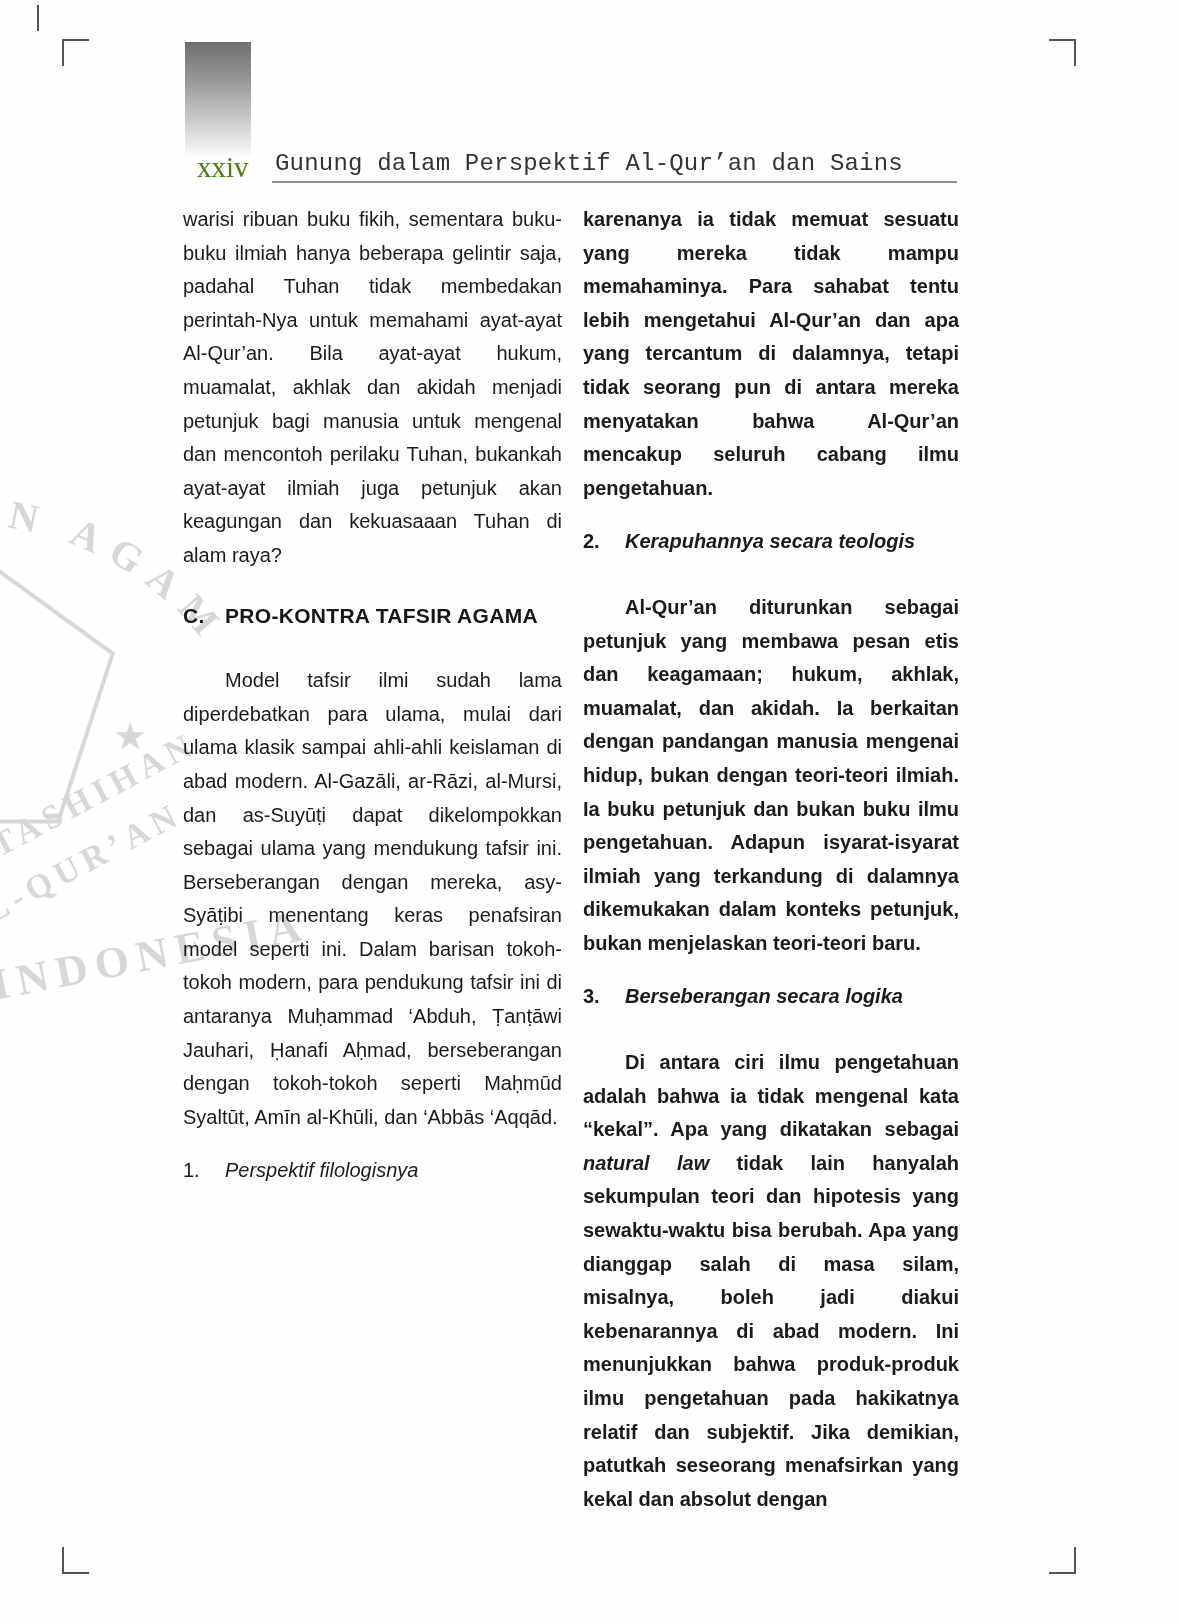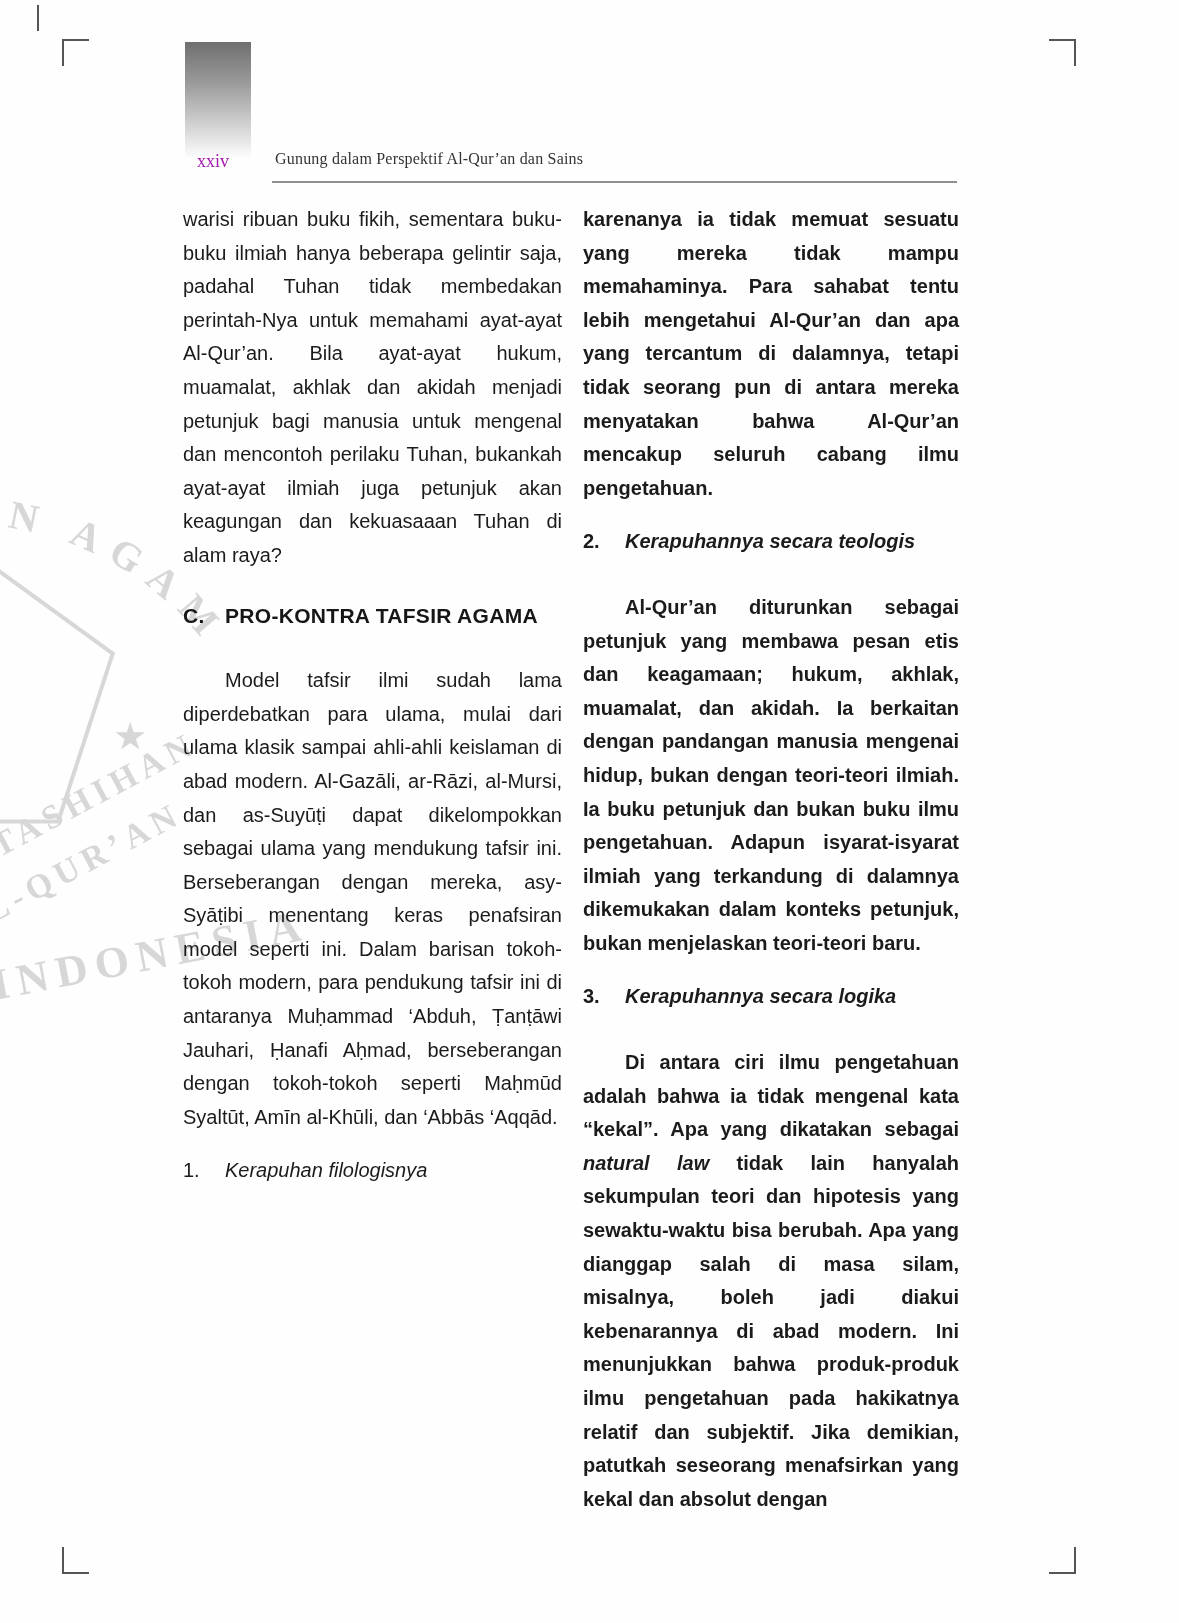--- a/index.html
+++ b/index.html
@@ -22,26 +22,26 @@
   .grad-bar {
     position: absolute; left: 185px; top: 42px;
     width: 66px; height: 116px;
     background: linear-gradient(to bottom, #6f6f6f 0%, #9a9a9a 35%, #cfcfcf 70%, #fdfdfd 100%);
   }
 
   
   .folio {
     position: absolute; left: 197px; top: 151px;
     font-family: "Liberation Serif", "DejaVu Serif", serif;
-    font-size: 18px; color: #a21caf;
+    font-size: 29px; color: #4d7c0f;
   }
   .running-head {
     position: absolute; left: 275px; top: 150px;
-    font-family: Liberation Serif, serif;
-    font-size: 16px; color: #333333; letter-spacing: 0.2px;
+    font-family: Liberation Mono, monospace;
+    font-size: 24px; color: #333333; letter-spacing: 0.2px;
   }
   .head-rule {
     position: absolute; left: 272px; top: 181px;
     width: 685px; height: 2px; background: #8f8f8f;
   }
 
   
   .watermark {
     position: absolute; left: -90px; top: 410px;
     width: 420px; height: 660px;
@@ -123,35 +123,35 @@
 
     <h2 class="section-heading">
       <span class="sec-label">C.</span>
       <span class="sec-title">PRO-KONTRA TAFSIR AGAMA</span>
     </h2>
 
     <p class="indent">Model tafsir ilmi sudah lama diperdebatkan para ulama, mulai dari ulama klasik sampai ahli-ahli keislaman di abad modern. Al-Gazāli, ar-Rāzi, al-Mursi, dan as-Suyūṭi dapat dikelompokkan sebagai ulama yang mendukung tafsir ini. Berseberangan dengan mereka, asy-Syāṭibi menentang keras penafsiran model seperti ini. Dalam barisan tokoh-tokoh modern, para pendukung tafsir ini di antaranya Muḥammad ‘Abduh, Ṭanṭāwi Jauhari, Ḥanafi Aḥmad, berseberangan dengan tokoh-tokoh seperti Maḥmūd Syaltūt, Amīn al-Khūli, dan ‘Abbās ‘Aqqād.</p>
 
     <div class="list-item">
       <span class="num">1.</span>
-      <span class="item-title">Kerapuhan filologisnya</span>
+      <span class="item-title">Perspektif filologisnya</span>
     </div>
   </section>
 
   <section class="col col-right">
     <p>karenanya ia tidak memuat sesuatu yang mereka tidak mampu memahaminya. Para sahabat tentu lebih mengetahui Al-Qur’an dan apa yang tercantum di dalamnya, tetapi tidak seorang pun di antara mereka menyatakan bahwa Al-Qur’an mencakup seluruh cabang ilmu pengetahuan.</p>
 
     <div class="list-item">
       <span class="num">2.</span>
       <span class="item-title">Kerapuhannya secara teologis</span>
     </div>
     <p class="indent">Al-Qur’an diturunkan sebagai petunjuk yang membawa pesan etis dan keagamaan; hukum, akhlak, muamalat, dan akidah. Ia berkaitan dengan pandangan manusia mengenai hidup, bukan dengan teori-teori ilmiah. Ia buku petunjuk dan bukan buku ilmu pengetahuan. Adapun isyarat-isyarat ilmiah yang terkandung di dalamnya dikemukakan dalam konteks petunjuk, bukan menjelaskan teori-teori baru.</p>
 
     <div class="list-item">
       <span class="num">3.</span>
-      <span class="item-title">Kerapuhannya secara logika</span>
+      <span class="item-title">Berseberangan secara logika</span>
     </div>
     <p class="indent">
       <span>Di antara ciri ilmu pengetahuan adalah bahwa ia tidak mengenal kata “kekal”. Apa yang dikatakan sebagai </span><em>natural law</em><span> tidak lain hanyalah sekumpulan teori dan hipotesis yang sewaktu-waktu bisa berubah. Apa yang dianggap salah di masa silam, misalnya, boleh jadi diakui kebenarannya di abad modern. Ini menunjukkan bahwa produk-produk ilmu pengetahuan pada hakikatnya relatif dan subjektif. Jika demikian, patutkah seseorang menafsirkan yang kekal dan absolut dengan</span>
     </p>
   </section>
 
 </div>
 
 </body></html>

